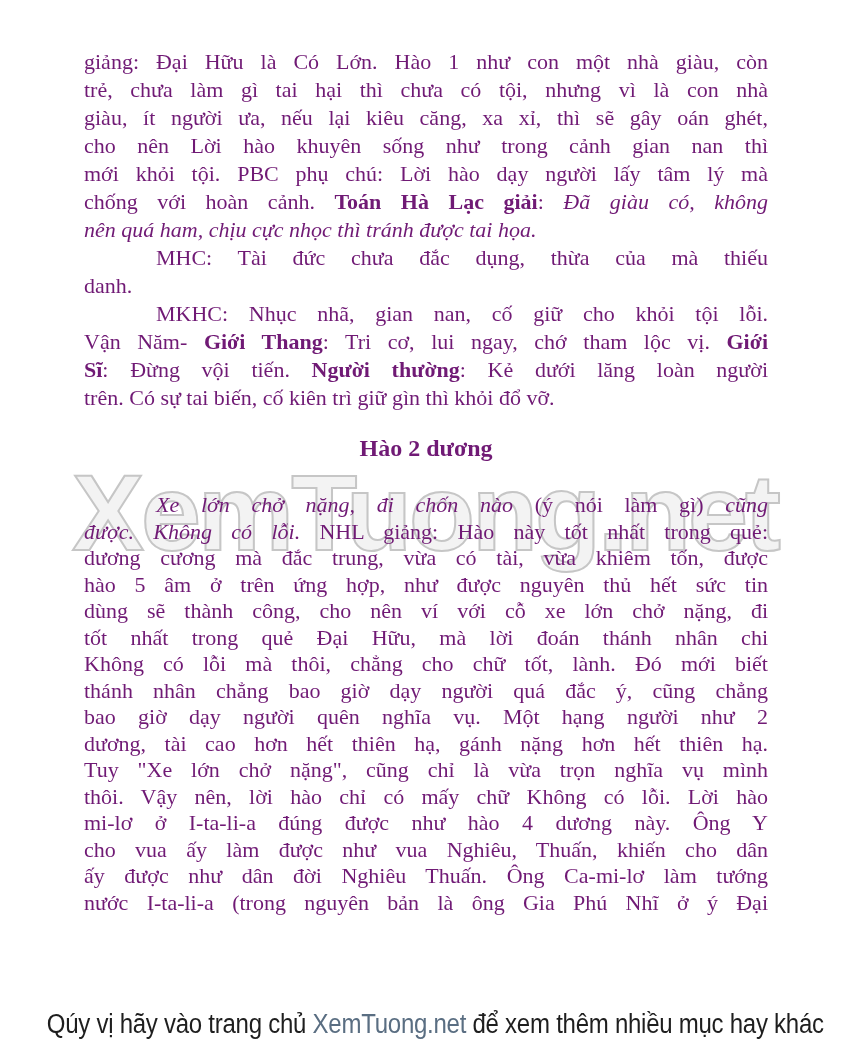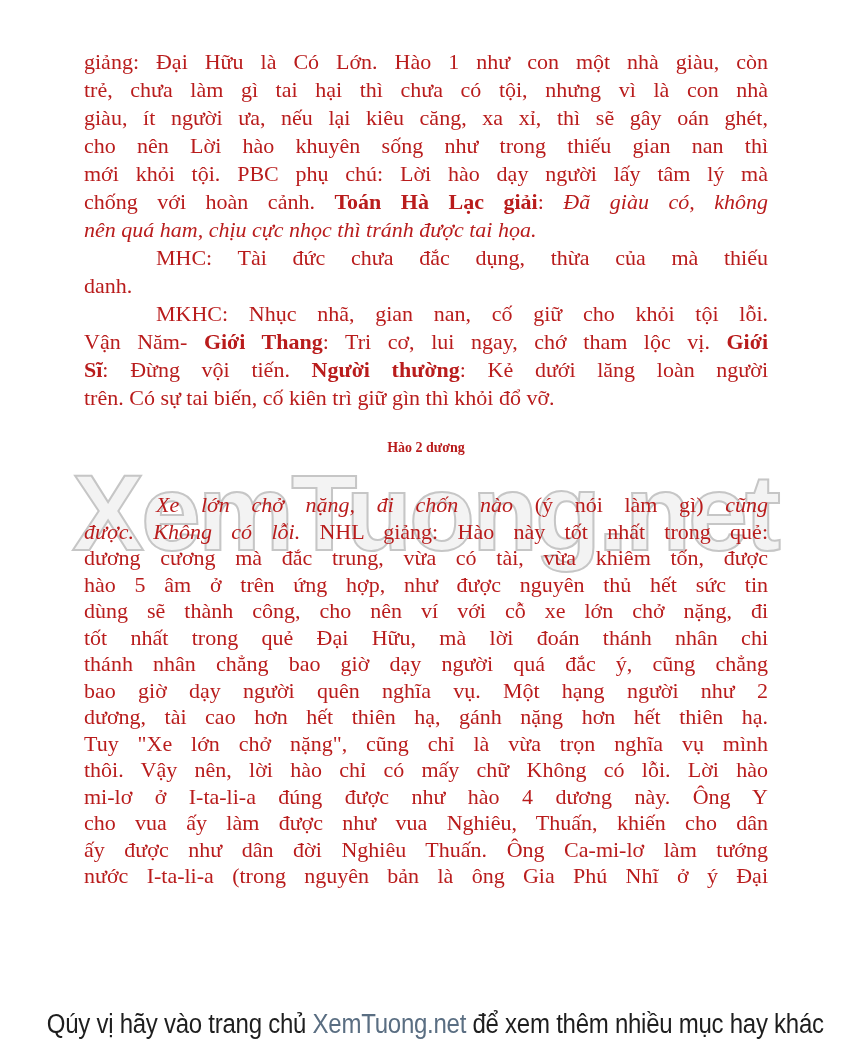--- a/index.html
+++ b/index.html
@@ -21,39 +21,39 @@
     color:#f3f3f3;
     -webkit-text-stroke:2px #c6c6c6;
     z-index:0;
     white-space:nowrap;
     user-select:none;
   }
   .text-column{
     position:absolute;
     left:84px;top:48px;width:684px;
     z-index:1;
-    color:#b91c1c;
+    color:#701a75;
     font-size:22px;
   }
   .para{margin:0;}
   .line{
     line-height:28px;
     text-align:justify;
     text-align-last:justify;
     white-space:normal;
   }
   .para.tight .line{line-height:26.5px;}
   .line.flush{text-align-last:left;}
   .line.indent{text-indent:72px;}
   .seg-b{font-weight:bold;}
   .seg-i{font-style:italic;}
   .heading{
     text-align:right;
     font-weight:bold;
-    font-size:14px;
+    font-size:24px;
     line-height:28px;
     margin:22px 0 30px 0;
     text-align-last:center;
   }
   .footer{
     position:absolute;
     bottom:9px;left:0;width:100%;
     text-align:center;
     font-family:"Liberation Sans","DejaVu Sans",sans-serif;
     font-size:27px;
@@ -70,21 +70,21 @@
 <body>
 
 <div class="page">
   <div class="watermark">XemTuong.net</div>
 
   <div class="text-column" id="content">
       <div class="para">
         <div class="line"><span class="seg-n">giảng: Đại Hữu là Có Lớn. Hào 1 như con một nhà giàu, còn</span></div>
         <div class="line"><span class="seg-n">trẻ, chưa làm gì tai hại thì chưa có tội, nhưng vì là con nhà</span></div>
         <div class="line"><span class="seg-n">giàu, ít người ưa, nếu lại kiêu căng, xa xỉ, thì sẽ gây oán ghét,</span></div>
-        <div class="line"><span class="seg-n">cho nên Lời hào khuyên sống như trong thiếu gian nan thì</span></div>
+        <div class="line"><span class="seg-n">cho nên Lời hào khuyên sống như trong cảnh gian nan thì</span></div>
         <div class="line"><span class="seg-n">mới khỏi tội. PBC phụ chú: Lời hào dạy người lấy tâm lý mà</span></div>
         <div class="line"><span class="seg-n">chống với hoàn cảnh. </span><span class="seg-b">Toán Hà Lạc giải</span><span class="seg-n">: </span><span class="seg-i">Đã giàu có, không</span></div>
         <div class="line flush"><span class="seg-i">nên quá ham, chịu cực nhọc thì tránh được tai họa.</span></div>
       </div>
       <div class="para">
         <div class="line indent"><span class="seg-n">MHC: Tài đức chưa đắc dụng, thừa của mà thiếu</span></div>
         <div class="line flush"><span class="seg-n">danh.</span></div>
       </div>
       <div class="para">
         <div class="line indent"><span class="seg-n">MKHC: Nhục nhã, gian nan, cố giữ cho khỏi tội lỗi.</span></div>
@@ -93,20 +93,21 @@
         <div class="line flush"><span class="seg-n">trên. Có sự tai biến, cố kiên trì giữ gìn thì khỏi đổ vỡ.</span></div>
       </div>
       <div class="heading">Hào 2 dương</div>
       <div class="para tight">
         <div class="line indent"><span class="seg-i">Xe lớn chở nặng, đi chốn nào</span><span class="seg-n"> (ý nói làm gì) </span><span class="seg-i">cũng</span></div>
         <div class="line"><span class="seg-i">được. Không có lỗi.</span><span class="seg-n"> NHL giảng: Hào này tốt nhất trong quẻ:</span></div>
         <div class="line"><span class="seg-n">dương cương mà đắc trung, vừa có tài, vừa khiêm tốn, được</span></div>
         <div class="line"><span class="seg-n">hào 5 âm ở trên ứng hợp, như được nguyên thủ hết sức tin</span></div>
         <div class="line"><span class="seg-n">dùng sẽ thành công, cho nên ví với cỗ xe lớn chở nặng, đi</span></div>
         <div class="line"><span class="seg-n">tốt nhất trong quẻ Đại Hữu, mà lời đoán thánh nhân chi</span></div>
+        <div class="line"><span class="seg-n">Không có lỗi mà thôi, chẳng cho chữ tốt, lành. Đó mới biết</span></div>
         <div class="line"><span class="seg-n">thánh nhân chẳng bao giờ dạy người quá đắc ý, cũng chẳng</span></div>
         <div class="line"><span class="seg-n">bao giờ dạy người quên nghĩa vụ. Một hạng người như 2</span></div>
         <div class="line"><span class="seg-n">dương, tài cao hơn hết thiên hạ, gánh nặng hơn hết thiên hạ.</span></div>
         <div class="line"><span class="seg-n">Tuy "Xe lớn chở nặng", cũng chỉ là vừa trọn nghĩa vụ mình</span></div>
         <div class="line"><span class="seg-n">thôi. Vậy nên, lời hào chỉ có mấy chữ Không có lỗi. Lời hào</span></div>
         <div class="line"><span class="seg-n">mi-lơ ở I-ta-li-a đúng được như hào 4 dương này. Ông Y</span></div>
         <div class="line"><span class="seg-n">cho vua ấy làm được như vua Nghiêu, Thuấn, khiến cho dân</span></div>
         <div class="line"><span class="seg-n">ấy được như dân đời Nghiêu Thuấn. Ông Ca-mi-lơ làm tướng</span></div>
         <div class="line"><span class="seg-n">nước I-ta-li-a (trong nguyên bản là ông Gia Phú Nhĩ ở ý Đại</span></div>
       </div>

